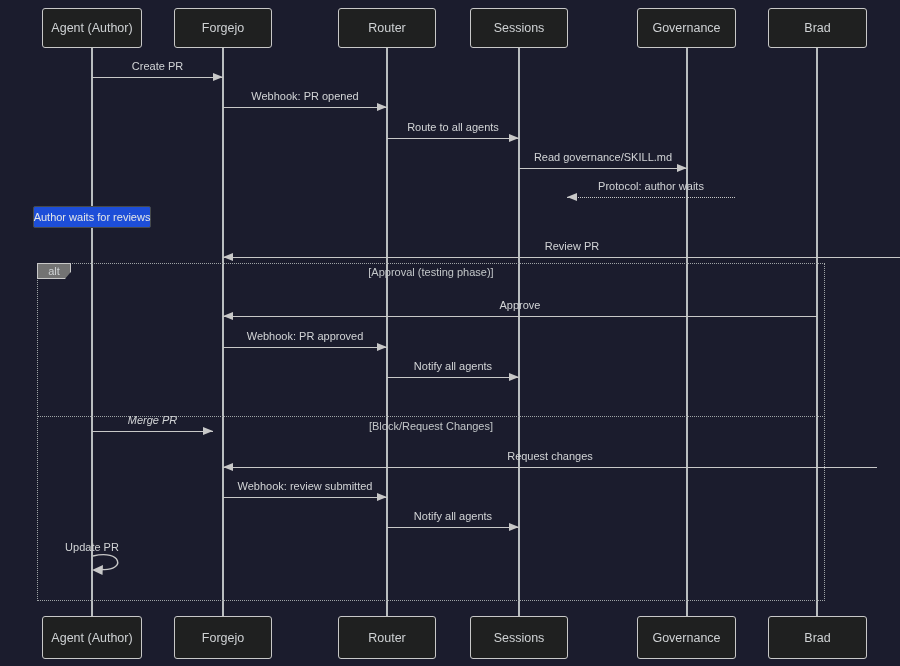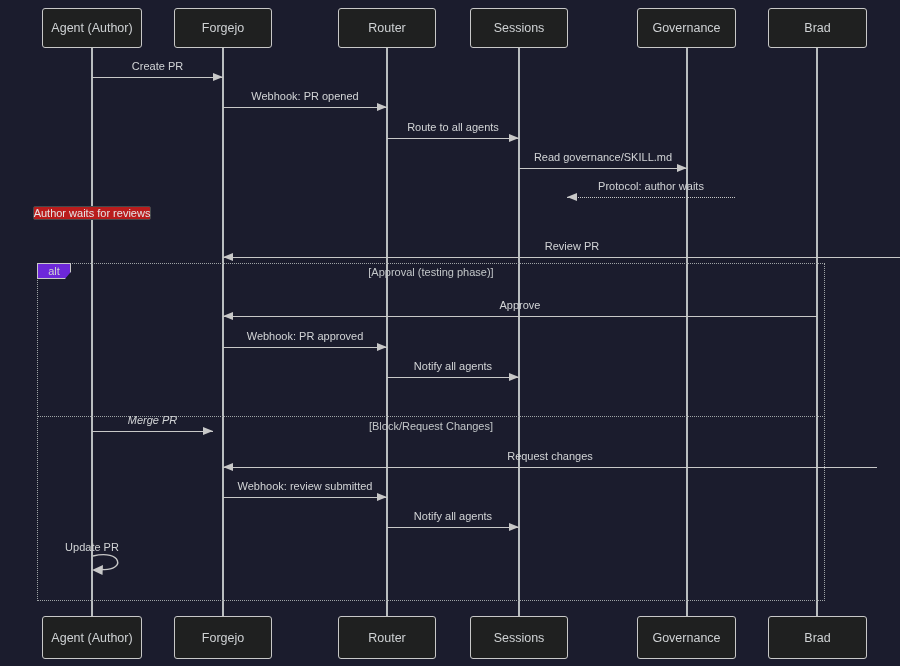--- a/index.html
+++ b/index.html
@@ -17,29 +17,29 @@
   
   .msg{position:absolute;}
   .msg-label{height:16px;line-height:16px;font-size:11px;color:#d2d4d6;text-align:center;white-space:nowrap;}
   .msg-line{position:relative;margin-top:3px;height:0;border-top:1.5px solid #c8c8c8;}
   .msg-line.dotted{border-top:1.5px dotted #c8c8c8;}
   .arr{position:absolute;width:0;height:0;border-style:solid;top:-5.5px;}
   .arr-r{right:0;border-width:4.5px 0 4.5px 10px;border-color:transparent transparent transparent #c8c8c8;}
   .arr-l{left:0;border-width:4.5px 10px 4.5px 0;border-color:transparent #c8c8c8 transparent transparent;}
 
   
-  .note{position:absolute;left:33px;top:206px;width:118px;height:14px;background:#b91c1c;
+  .note{position:absolute;left:33px;top:206px;width:118px;height:22px;background:#1d4ed8;
         border:1px solid #45494c;border-radius:2px;color:#e4e6e7;font-size:11px;
         display:flex;align-items:center;justify-content:center;box-sizing:border-box;white-space:nowrap;}
 
   
   .alt-frame{position:absolute;left:37px;top:263px;width:788px;height:338px;
              border:1px dotted #9fa4a6;box-sizing:border-box;}
   .alt-divider{position:absolute;left:37px;top:416px;width:788px;height:0;border-top:1px dotted #9fa4a6;}
-  .alt-tag{position:absolute;left:37px;top:263px;width:34px;height:16px;background:#6d28d9;
+  .alt-tag{position:absolute;left:37px;top:263px;width:34px;height:16px;background:#737373;
            border:1px solid #c8c8c8;color:#cfd2d4;font-size:11px;line-height:15px;text-align:center;
            box-sizing:border-box;clip-path:polygon(0 0,100% 0,100% 55%,82% 100%,0 100%);}
   .alt-case{position:absolute;left:37px;width:788px;height:14px;font-size:11px;line-height:14px;
             color:#c3c7c9;text-align:center;white-space:nowrap;}
 
   .selfmsg-label{position:absolute;left:32px;top:539px;width:120px;height:16px;line-height:16px;
                  font-size:11px;color:#d2d4d6;text-align:center;white-space:nowrap;}
   .selfloop{position:absolute;left:92px;top:552px;}
 </style>
 </head>

